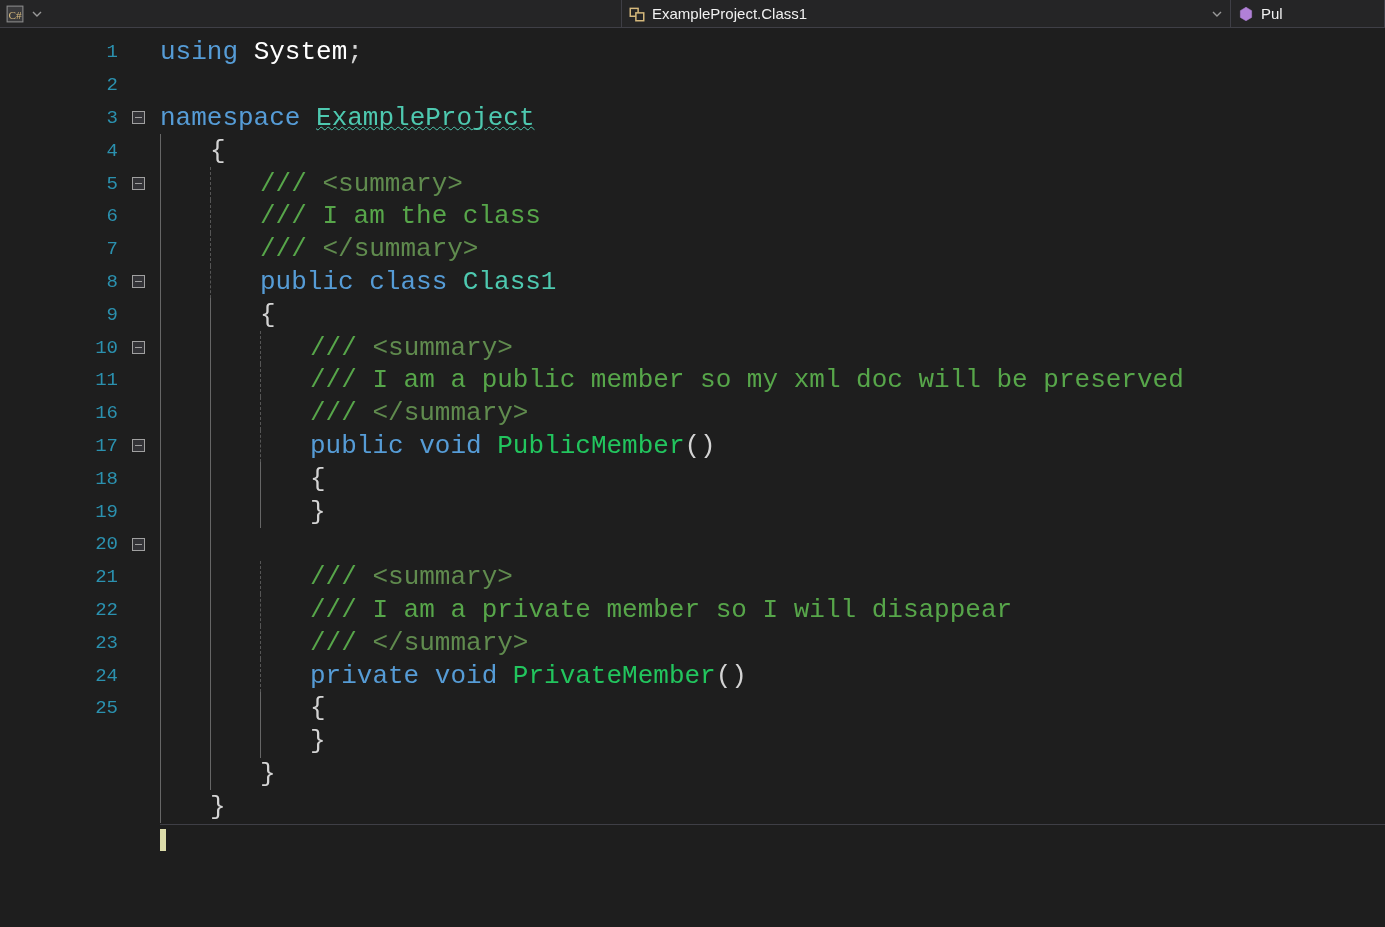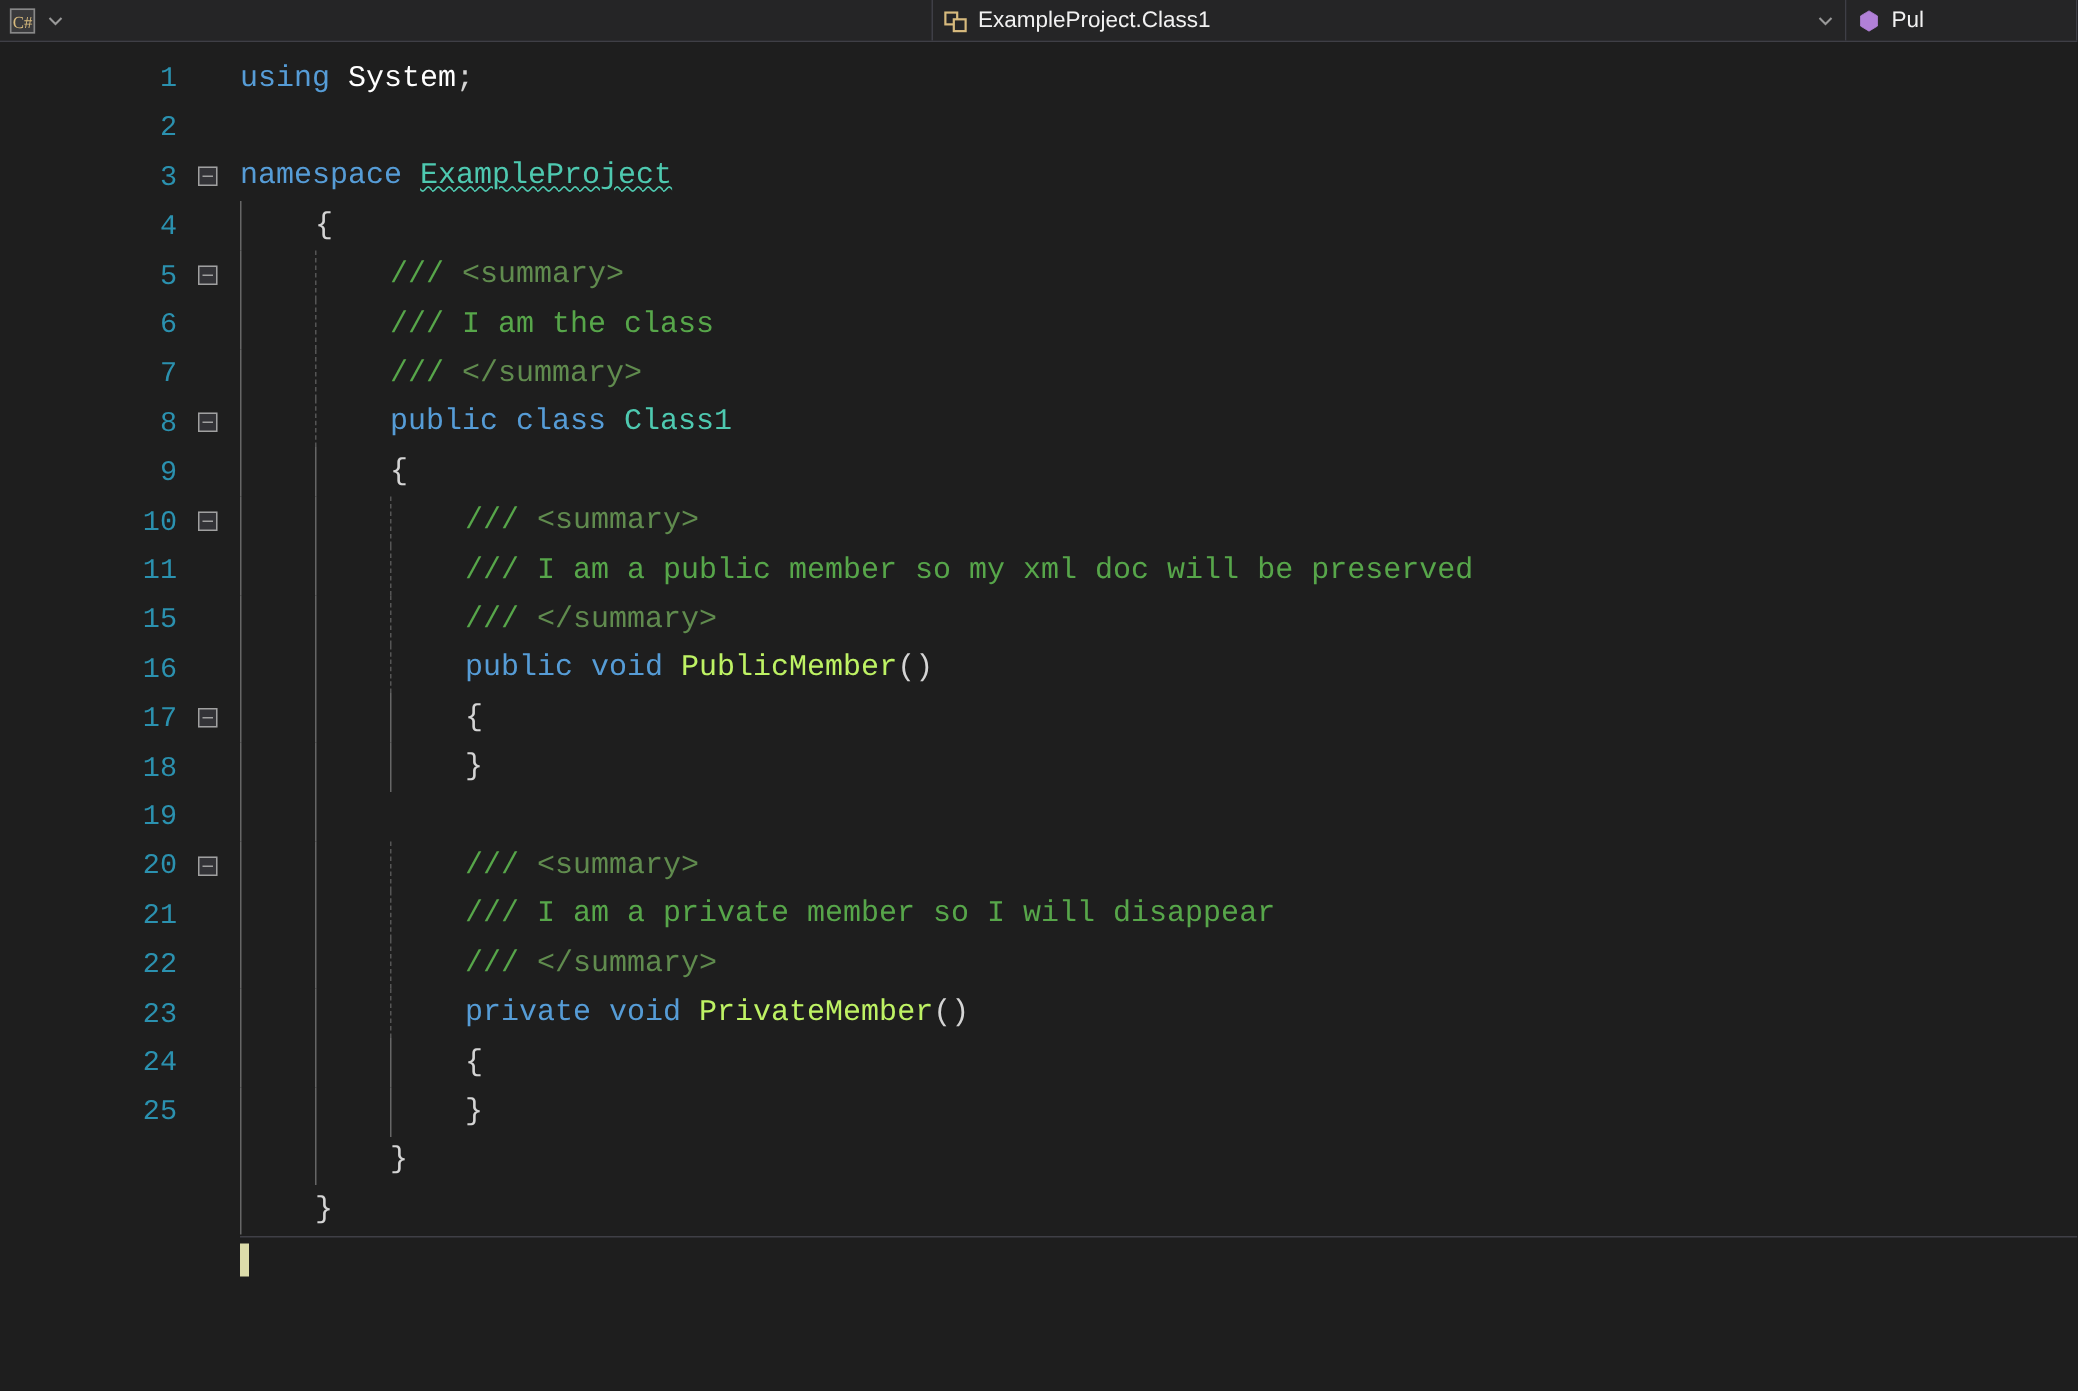--- a/index.html
+++ b/index.html
@@ -62,21 +62,21 @@
   .gutter {
     width: 160px;
     background: #1e1e1e;
     padding-top: 8px;
     font-size: 19px;
   }
   .code {
     flex: 1;
     background: #1e1e1e;
     padding-top: 8px;
-    font-size: 20px;
+    font-size: 26px;
     position: relative;
   }
   .line-row {
     display: flex;
     height: 32.8px;
     align-items: center;
   }
   .line-num {
     width: 128px;
     text-align: right;
@@ -132,21 +132,21 @@
     left: 0;
     top: 0;
     bottom: 0;
     border-left: 1px dashed #555;
   }
   .tok-keyword { color: #569cd6; }
   .tok-type    { color: #4ec9b0; }
   .tok-type.underline { text-decoration: underline wavy #4ec9b0; text-decoration-thickness: 1px; }
   .tok-comment { color: #57a64a; }
   .tok-xmltag  { color: #608b4e; }
-  .tok-method  { color: #bef264; text-align: center; }
+  .tok-method  { color: #22c55e; text-align: center; }
   .tok-punct   { color: #d4d4d4; }
   .tok-white   { color: #ffffff; font-family: Liberation Mono, monospace; }
   .cursor-mark {
     display: inline-block;
     width: 6px;
     height: 22px;
     background: #dcdcaa;
     vertical-align: middle;
   }
   .hr-line {
@@ -243,24 +243,20 @@
         <div class="fold-col"></div>
       </div>
       <div class="line-row">
         <div class="line-num">10</div>
         <div class="fold-col">
           <div class="fold-box"></div>
         </div>
       </div>
       <div class="line-row">
         <div class="line-num">11</div>
-        <div class="fold-col"></div>
-      </div>
-      <div class="line-row">
-        <div class="line-num">15</div>
         <div class="fold-col"></div>
       </div>
       <div class="line-row">
         <div class="line-num">16</div>
         <div class="fold-col"></div>
       </div>
       <div class="line-row">
         <div class="line-num">17</div>
         <div class="fold-col">
           <div class="fold-box"></div>

